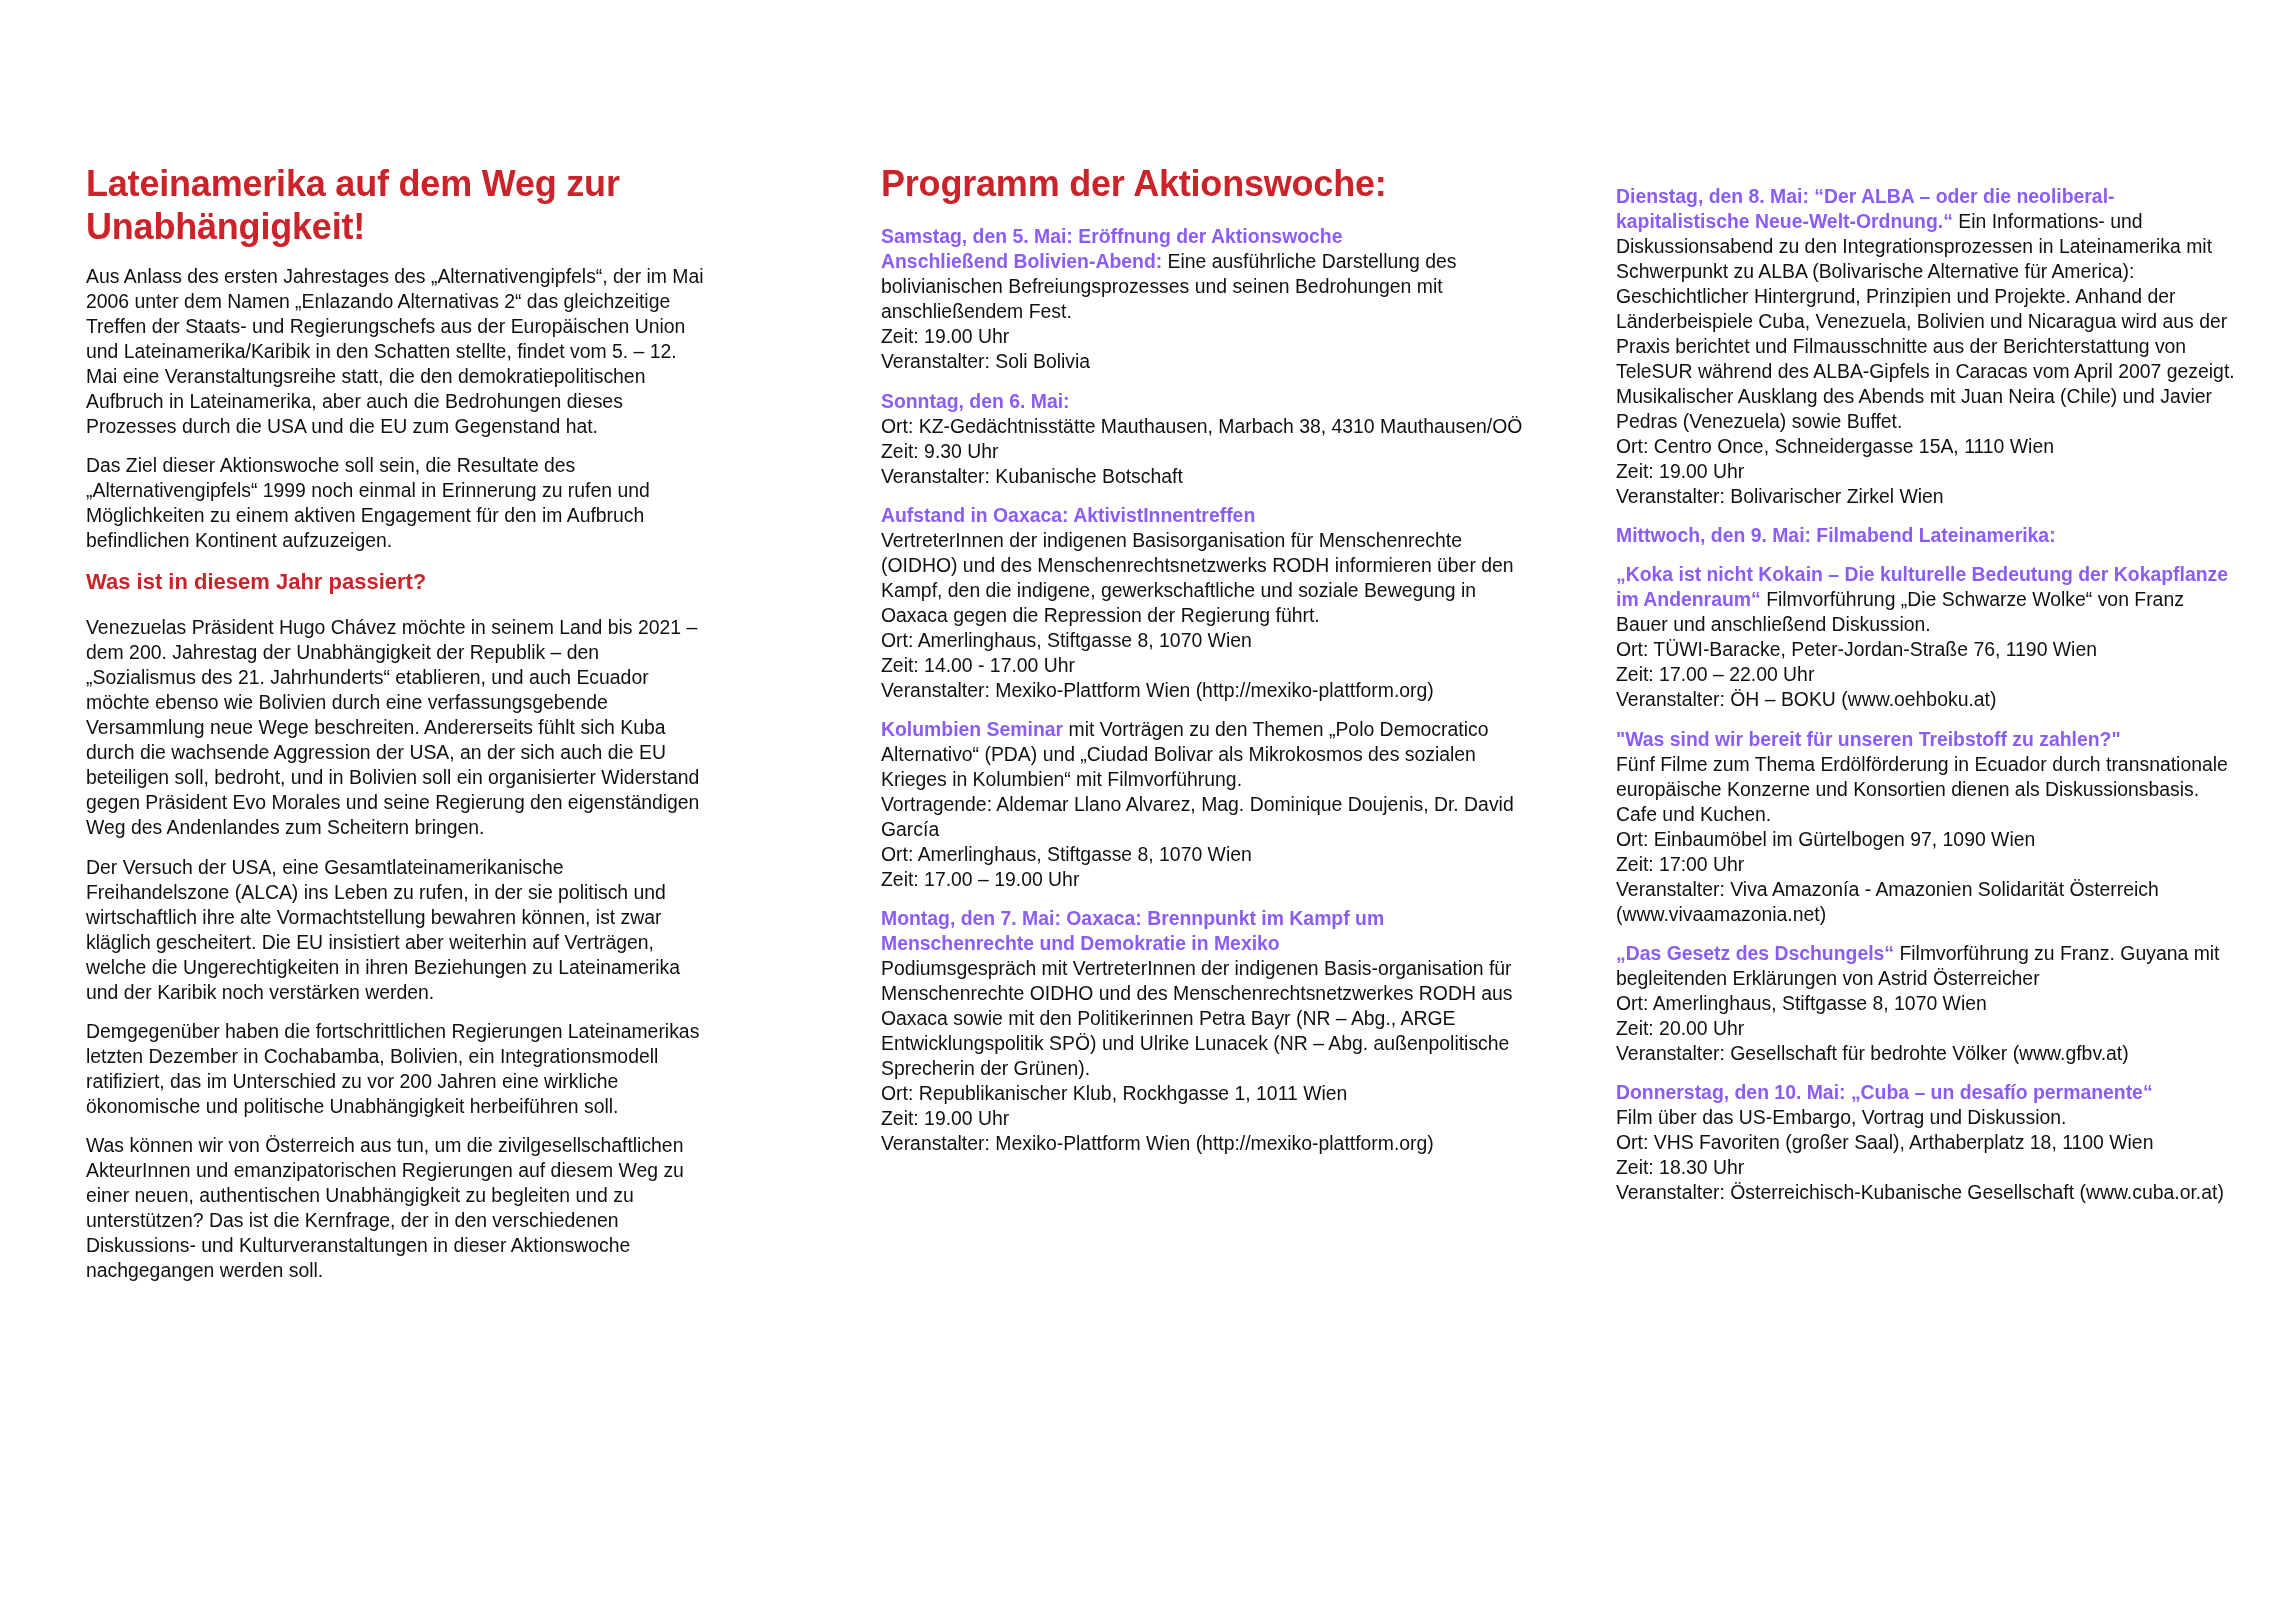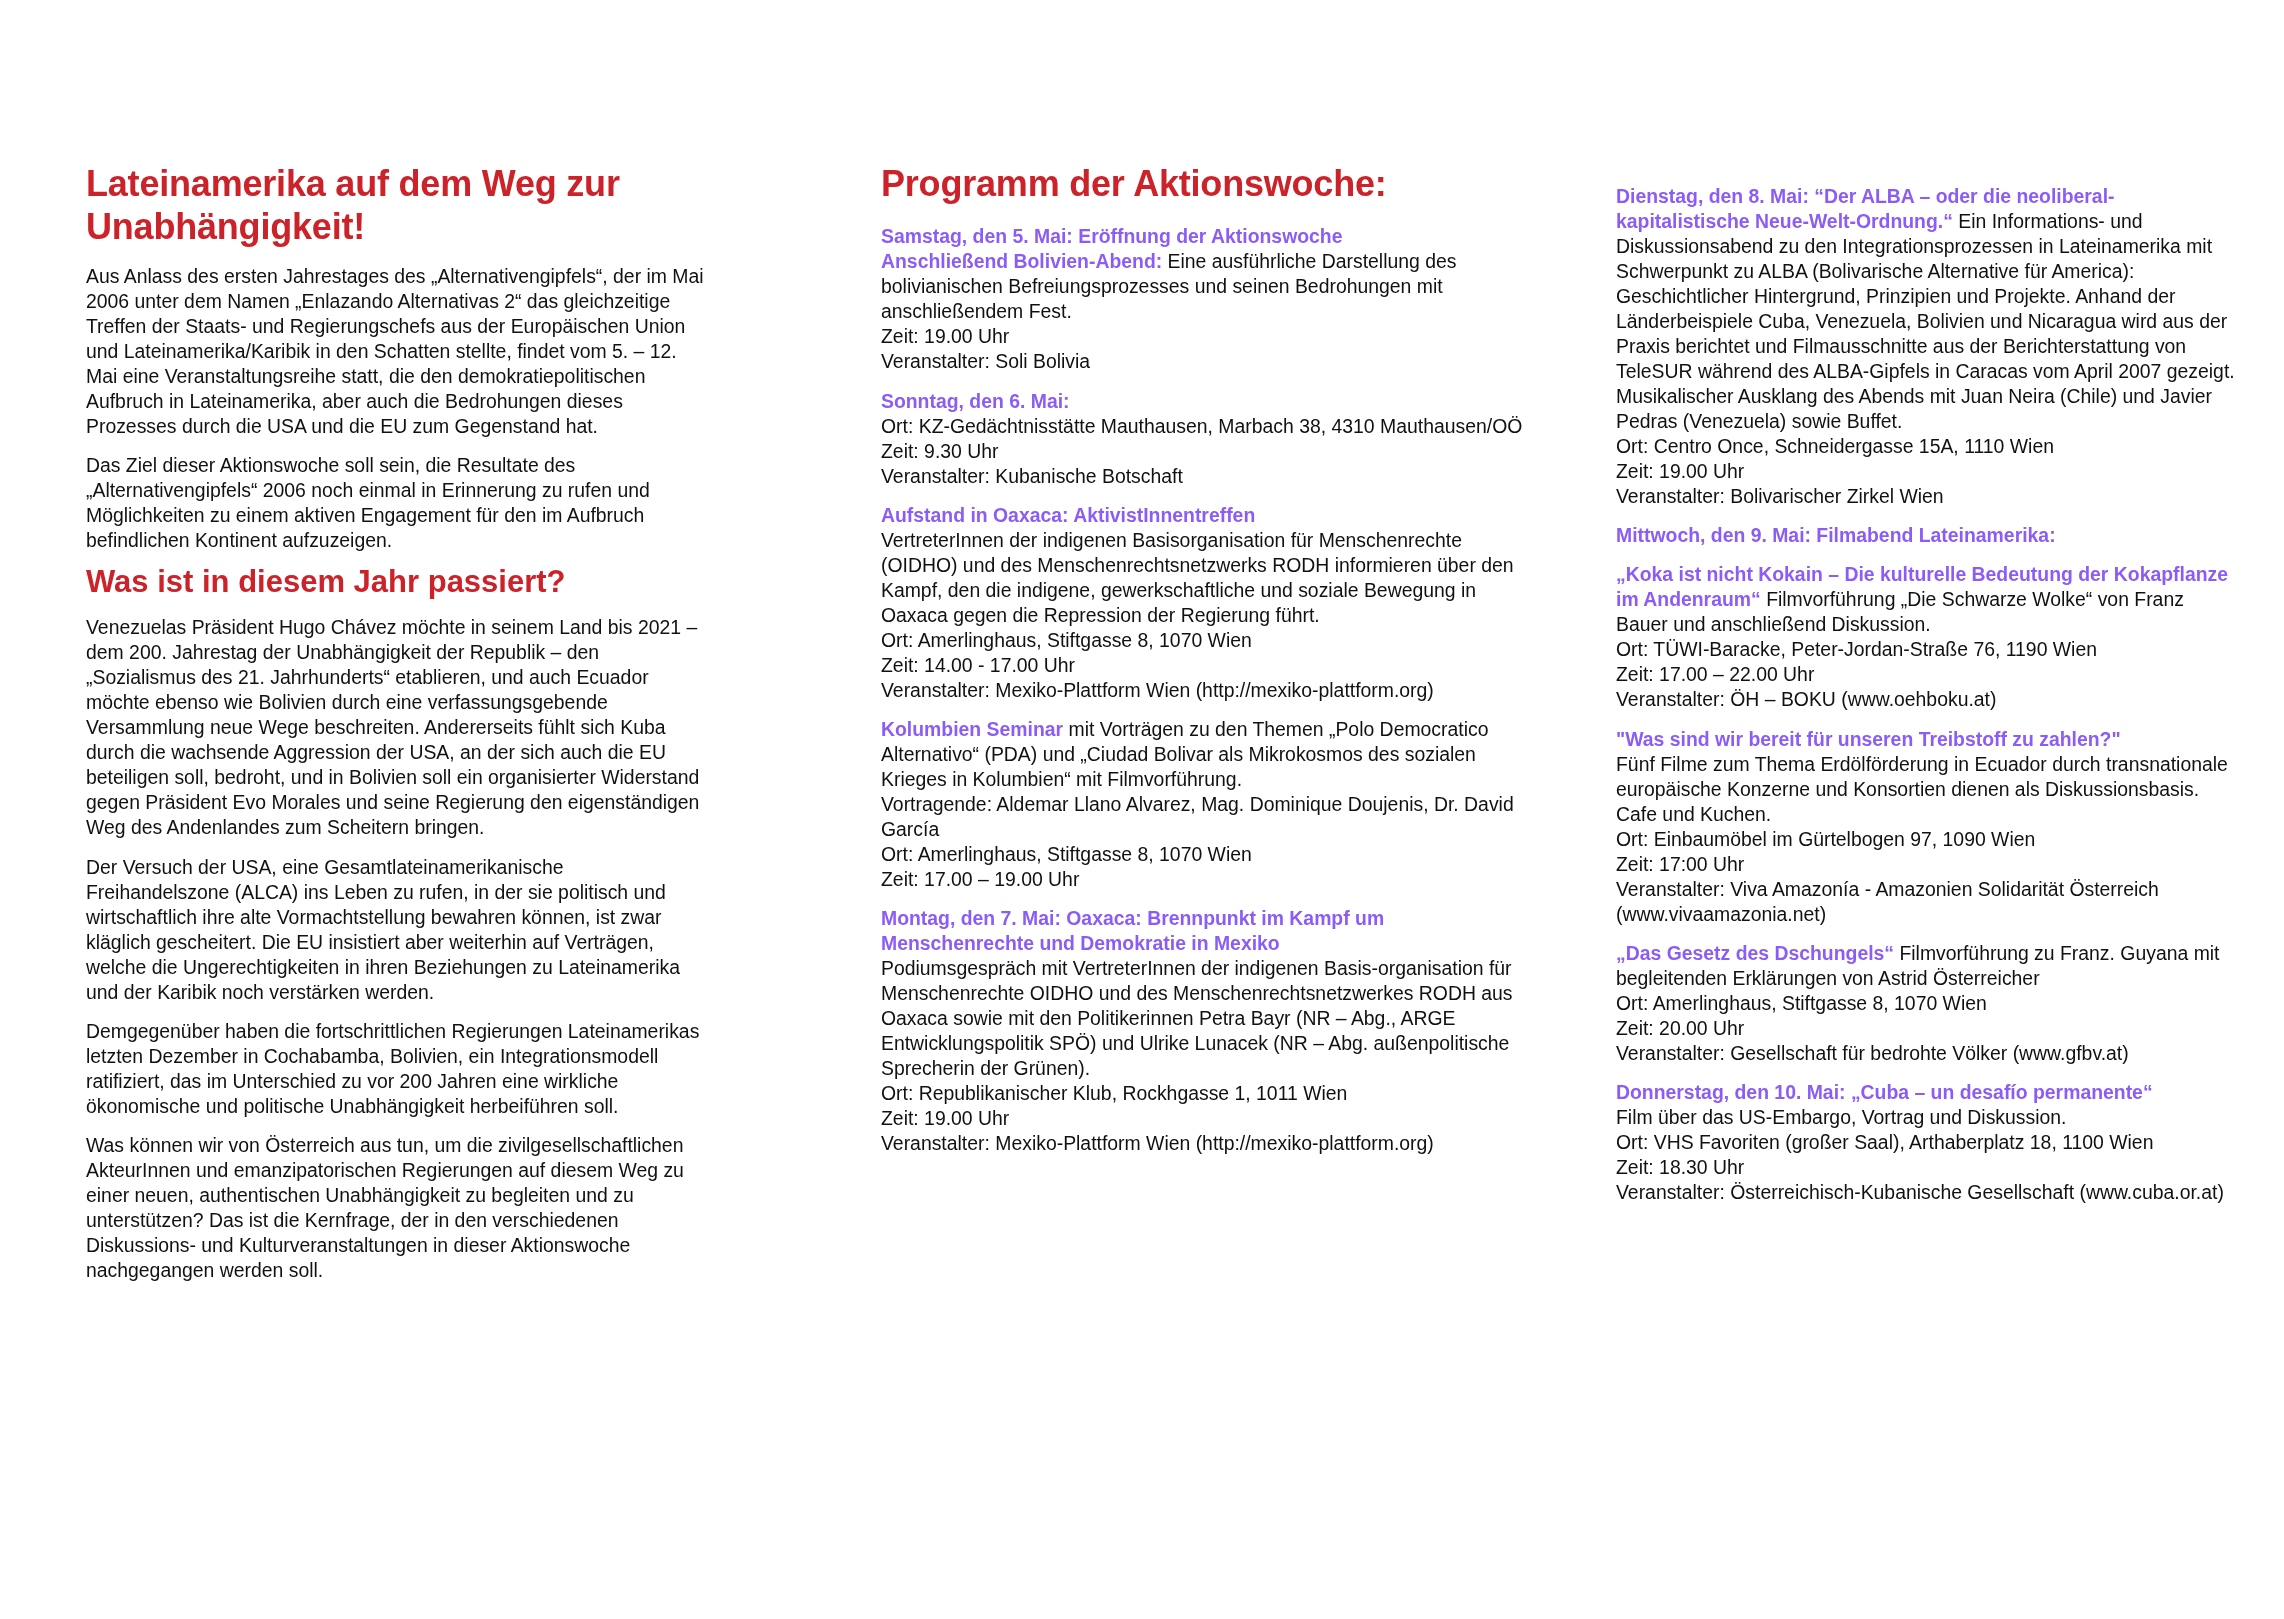--- a/index.html
+++ b/index.html
@@ -5,33 +5,33 @@
   html, body { margin: 0; padding: 0; background: #ffffff; }
   body { width: 2284px; height: 1620px; position: relative; overflow: hidden;
          font-family: "Liberation Sans", sans-serif; color: #111111; }
   .col { position: absolute; top: 0; }
   #col1 { left: 86px; width: 621px; top: 162px; }
   #col2 { left: 849px; width: 647px; top: 162px; margin-left: 32px; }
   #col3 { left: 1616px; width: 621px; top: 184px; }
   .title { color: #cc2229; font-weight: bold; font-size: 36px; line-height: 43px; margin: 0; letter-spacing: -0.2px; }
   #col1 .title { margin-bottom: 16px; }
   #col2 .title { margin-bottom: 19.4px; }
-  .subhead { color: #cc2229; font-weight: bold; font-size: 31px; line-height: 30px; margin: 2.6px 0 18px 0; }
+  .subhead { color: #cc2229; font-weight: bold; font-size: 22px; line-height: 30px; margin: 2.6px 0 18px 0; }
   p, .event { font-size: 19.4px; line-height: 25px; margin: 0 0 14.2px 0; }
   .red { color: #8b5cf6; font-weight: bold; }
   .line { display: block; }
   .event { margin-bottom: 14.2px; }
 </style>
 </head>
 <body>
 
 <div class="col" id="col1">
   <h1 class="title">Lateinamerika auf dem Weg zur Unabhängigkeit!</h1>
   <p>Aus Anlass des ersten Jahrestages des „Alternativengipfels“, der im Mai 2006 unter dem Namen „Enlazando Alternativas 2“ das gleichzeitige Treffen der Staats- und Regierungschefs aus der Europäischen Union und Lateinamerika/Karibik in den Schatten stellte, findet vom 5. – 12. Mai eine Veranstaltungsreihe statt, die den demokratiepolitischen Aufbruch in Lateinamerika, aber auch die Bedrohungen dieses Prozesses durch die USA und die EU zum Gegenstand hat.</p>
-  <p>Das Ziel dieser Aktionswoche soll sein, die Resultate des „Alternativengipfels“ 2006 noch einmal in Erinnerung zu rufen und Möglichkeiten zu einem aktiven Engagement für den im Aufbruch befindlichen Kontinent aufzuzeigen.</p>
+  <p>Das Ziel dieser Aktionswoche soll sein, die Resultate des „Alternativengipfels“ 1999 noch einmal in Erinnerung zu rufen und Möglichkeiten zu einem aktiven Engagement für den im Aufbruch befindlichen Kontinent aufzuzeigen.</p>
   <h2 class="subhead">Was ist in diesem Jahr passiert?</h2>
   <p>Venezuelas Präsident Hugo Chávez möchte in seinem Land bis 2021 – dem 200. Jahrestag der Unabhängigkeit der Republik – den „Sozialismus des 21. Jahrhunderts“ etablieren, und auch Ecuador möchte ebenso wie Bolivien durch eine verfassungs­gebende Versammlung neue Wege beschreiten. Andererseits fühlt sich Kuba durch die wachsende Aggression der USA, an der sich auch die EU beteiligen soll, bedroht, und in Bolivien soll ein organisierter Widerstand gegen Präsident Evo Morales und seine Regierung den eigenständigen Weg des Andenlandes zum Scheitern bringen.</p>
   <p>Der Versuch der USA, eine Gesamtlateinamerikanische Freihandelszone (ALCA) ins Leben zu rufen, in der sie politisch und wirtschaftlich ihre alte Vormachtstellung bewahren können, ist zwar kläglich gescheitert. Die EU insistiert aber weiterhin auf Verträgen, welche die Ungerechtigkeiten in ihren Beziehungen zu Lateinamerika und der Karibik noch verstärken werden.</p>
   <p>Demgegenüber haben die fortschrittlichen Regierungen Lateinamerikas letzten Dezember in Cochabamba, Bolivien, ein Integrationsmodell ratifiziert, das im Unterschied zu vor 200 Jahren eine wirkliche ökonomische und politische Unabhängigkeit herbeiführen soll.</p>
   <p>Was können wir von Österreich aus tun, um die zivilgesellschaftlichen AkteurInnen und emanzipatorischen Regierungen auf diesem Weg zu einer neuen, authentischen Unabhängigkeit zu begleiten und zu unterstützen? Das ist die Kernfrage, der in den verschiedenen Diskussions- und Kulturveranstaltungen in dieser Aktionswoche nachgegangen werden soll.</p>
 </div>
 
 <div class="col" id="col2">
   <h1 class="title">Programm der Aktionswoche:</h1>
 

